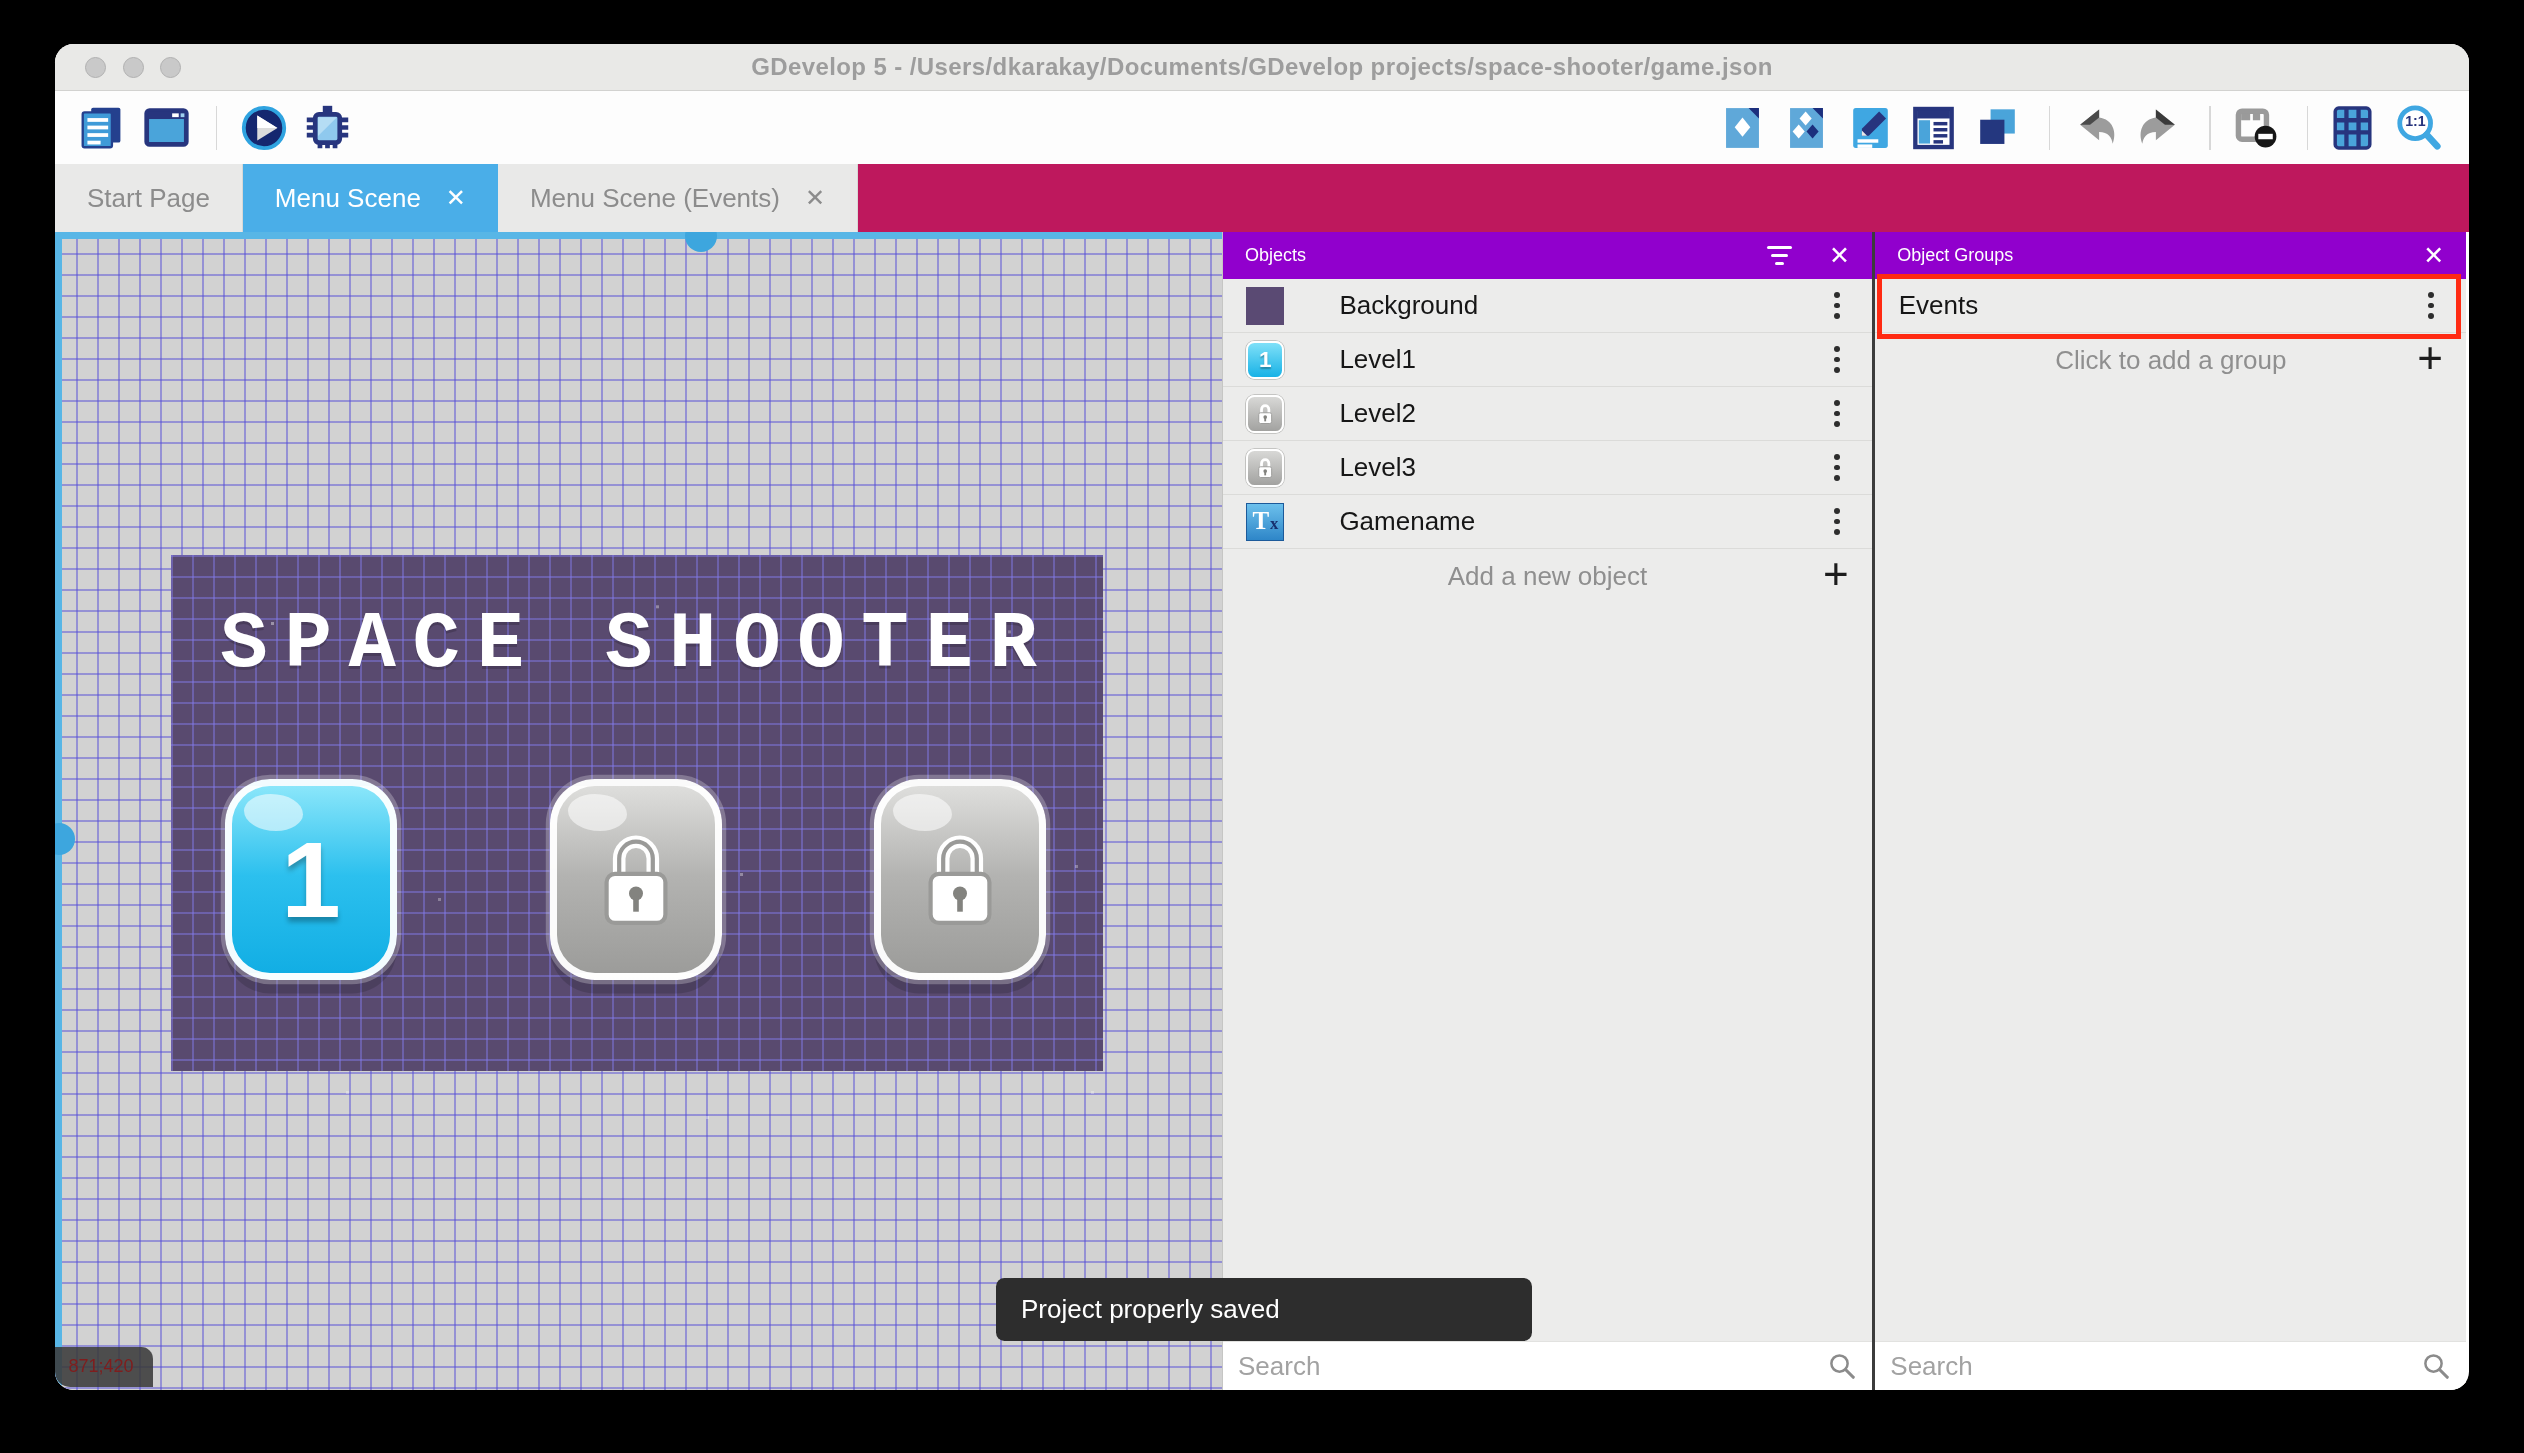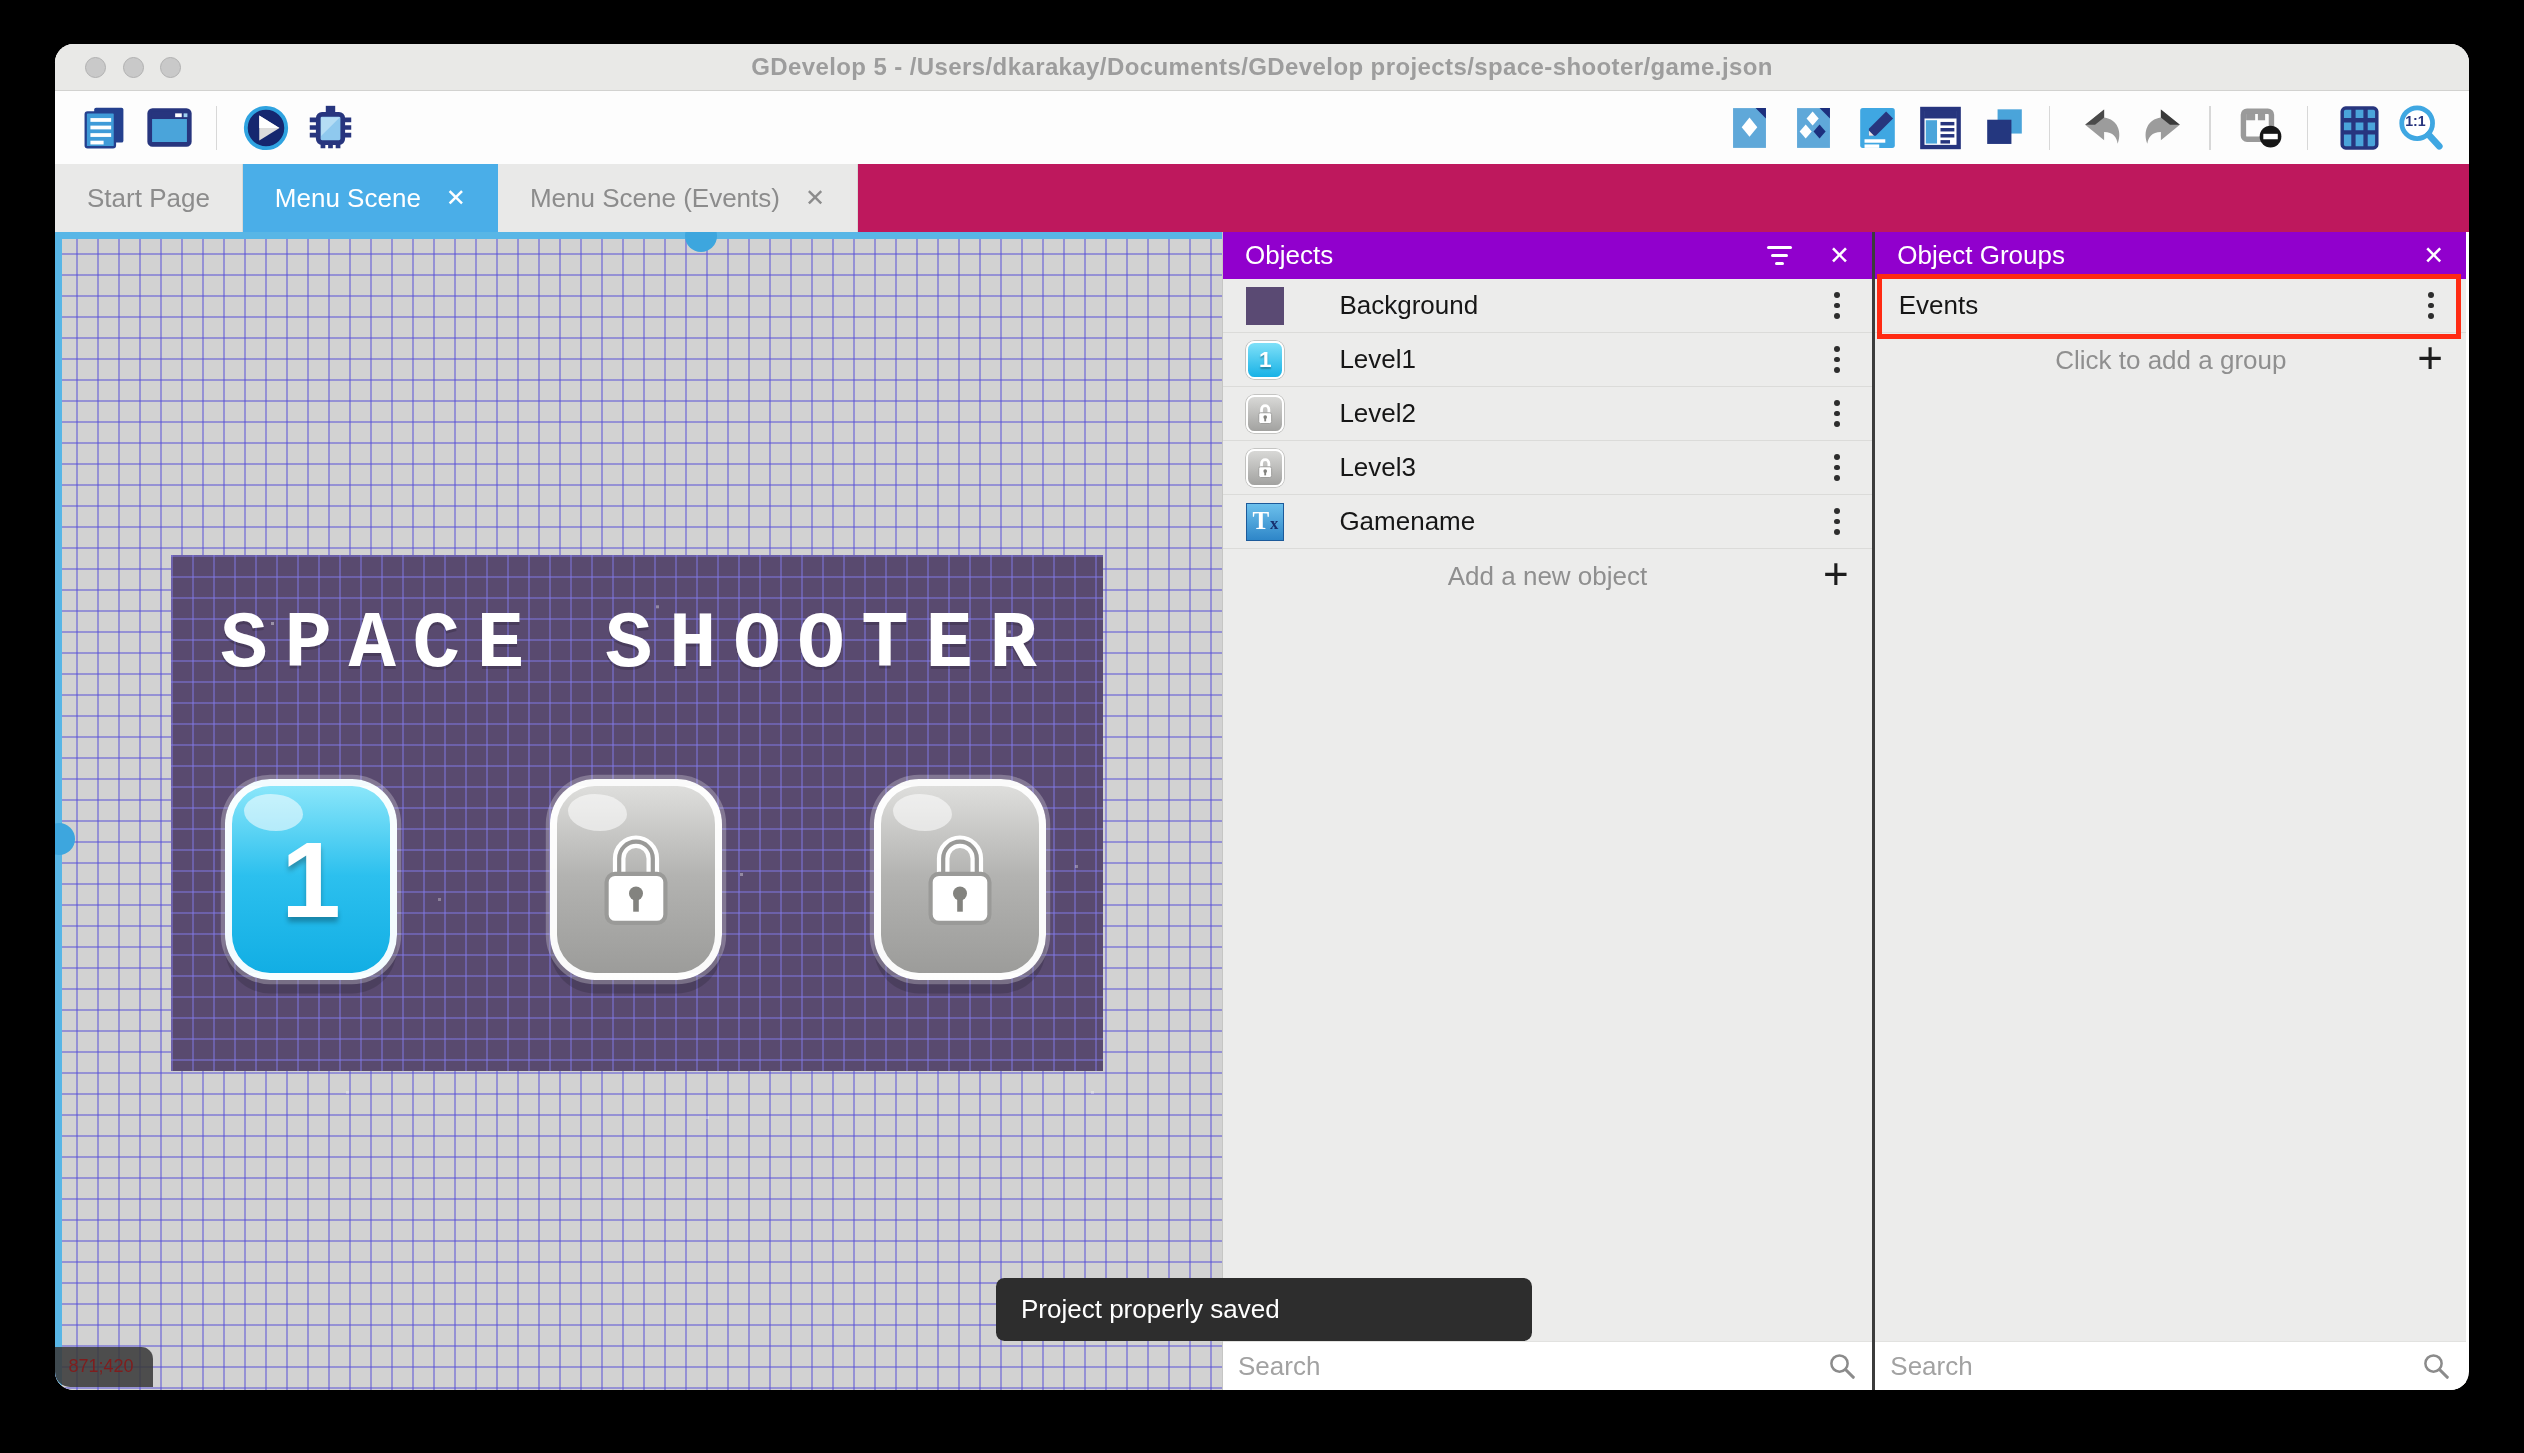--- a/index.html
+++ b/index.html
@@ -15,21 +15,21 @@
   
   .titlebar { flex:none; height:47px; background:#e9e9e7; border-bottom:1.7px solid #d2d2d0;
               display:flex; align-items:center; position:relative; }
   .traffic { position:absolute; left:30px; top:0; height:100%; display:flex; align-items:center; gap:16.7px; }
   .light { width:21px; height:21px; border-radius:50%; background:#c9c9c9; border:0.8px solid #b0b0b0; }
   .title-text { margin:0 auto; font-size:24px; font-weight:700; color:#9d9d9d; letter-spacing:0.4px; }
 
   
   .toolbar { flex:none; height:73px; background:#fdfdfd; display:flex; align-items:center;
              padding:0 23.4px; gap:11.7px; }
-  .tb-icon { width:52px; height:55px; display:flex; align-items:center; justify-content:flex-end;
+  .tb-icon { width:52px; height:55px; display:flex; align-items:center; justify-content:flex-start;
              position:relative; cursor:pointer; }
   .tb-sep { width:1.7px; height:44px; background:#d8d8d8; margin:0 10px; }
   .tb-spacer { flex:1; }
   .zoom-label { position:absolute; left:5.9px; top:12.6px; width:32px; text-align:center;
                 font-size:14.2px; font-weight:700; color:#27357e; pointer-events:none; }
 
   
   .tabbar { flex:none; height:68px; background:#be185d; display:flex; align-items:stretch; }
   .tab { display:flex; align-items:center; gap:25px; padding:0 32px; font-size:26px;
          color:#8c8c8c; background:#e9e9e8; border-right:0.8px solid #d8d8d6; cursor:pointer; }
@@ -85,21 +85,21 @@
                  padding:8.4px 20px 10px 13.4px; border-radius:0 11.7px 0 15px; }
 
   
   .panel { display:flex; flex-direction:column; background:#ececeb; min-height:0; }
   .objects-panel { width:650px; flex:none; border-left:1.7px solid #c6c6c4; }
   .groups-panel  { width:591px; flex:none; position:relative; }
   .panel-divider { width:3.3px; flex:none; background:#3c3c3c; }
 
   .panel-header { flex:none; height:47px; background:#9100cd; color:#fff; display:flex;
                   align-items:center; padding:0 22px; }
-  .panel-title { flex:1; font-size:26px; }
+  .panel-title { flex:1; font-size:18px; }
   .filter-icon { display:flex; flex-direction:column; gap:5px; align-items:center;
                  margin-right:37px; cursor:pointer; }
   .filter-icon span { display:block; height:3.3px; background:#fff; border-radius:1.7px; }
   .filter-icon .b1 { width:25px; } .filter-icon .b2 { width:16.7px; } .filter-icon .b3 { width:8.4px; }
   .header-close { font-size:25px; cursor:pointer; }
 
   .obj-row { flex:none; height:54px; display:flex; align-items:center;
              padding:0 18.4px 0 23.4px; border-bottom:1.7px solid #dbdbd9; cursor:pointer; }
   .thumb { width:38px; height:38px; flex:none; margin-right:55px; }
   .thumb-bg { background:#5a4a73; }

